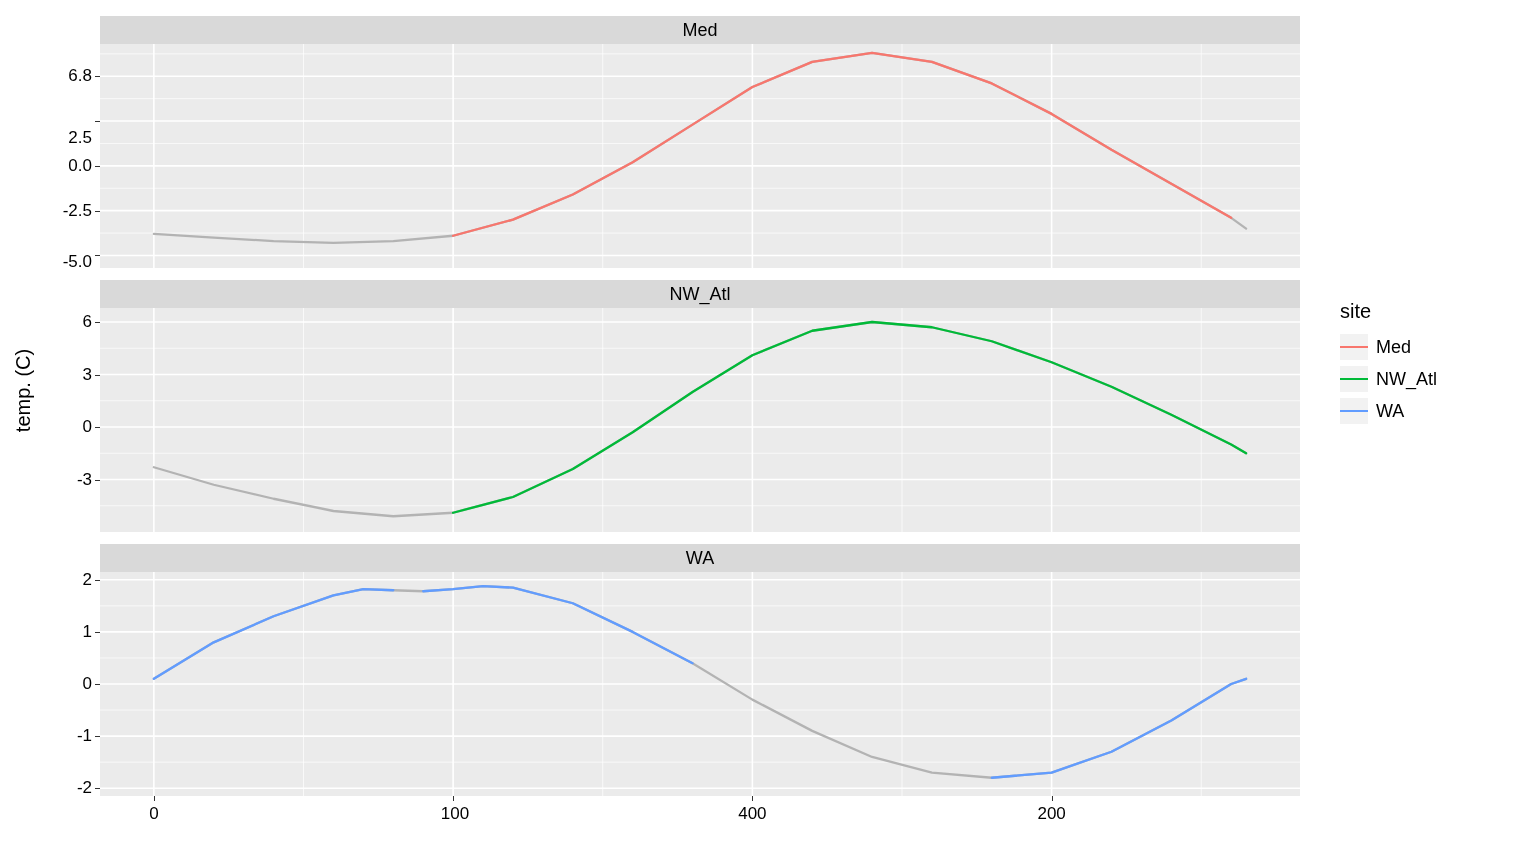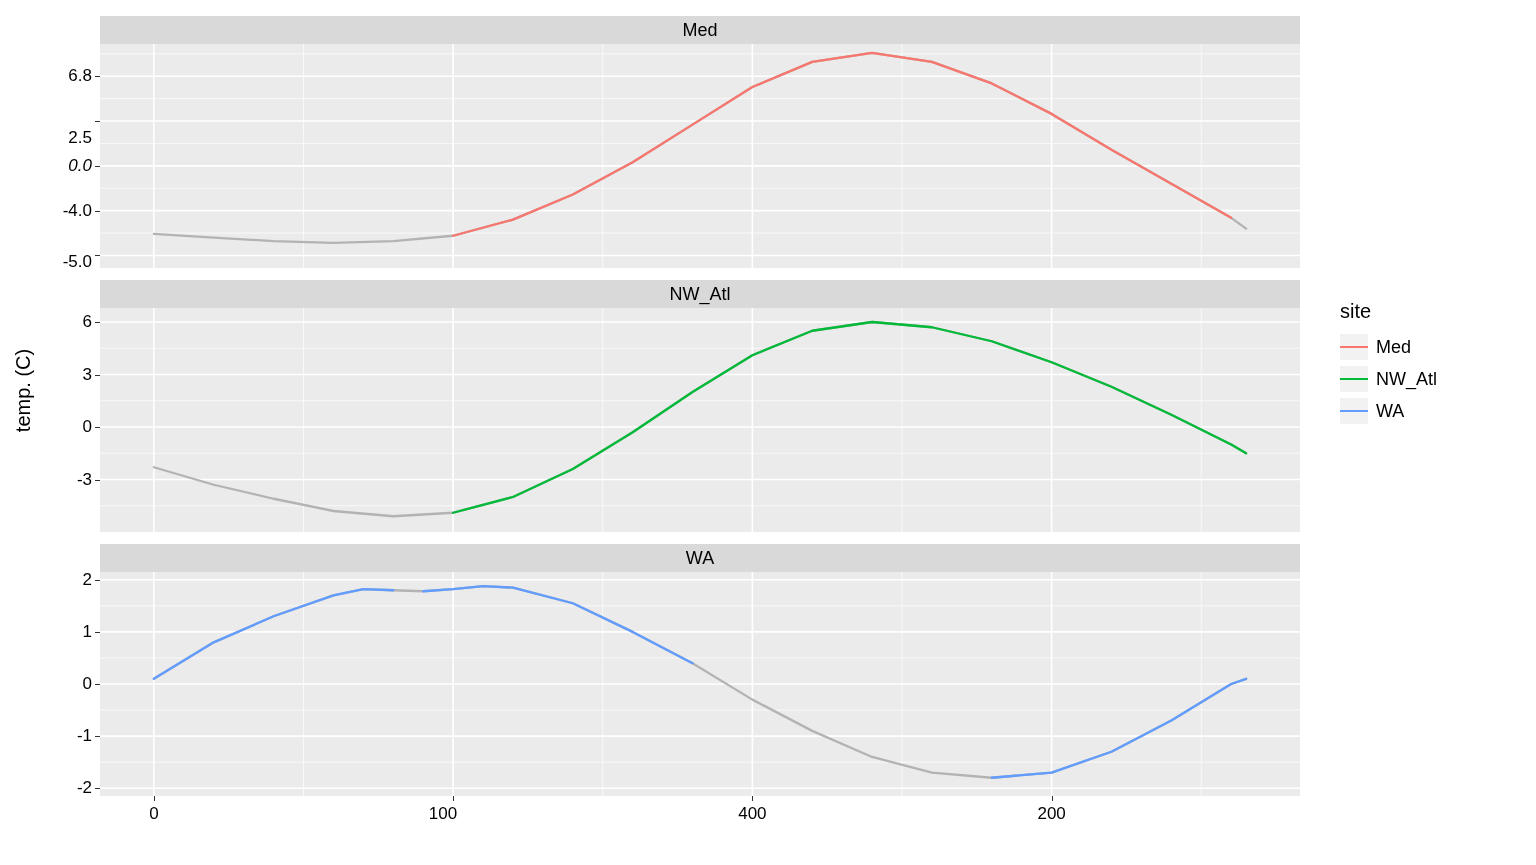--- a/index.html
+++ b/index.html
@@ -139,23 +139,23 @@
   <div class="ylab">
     <span>temp. (C)</span>
   </div>
 
   <div class="panels-col" id="panels-col">
       <div class="facet" style="height: 252px;">
         <div class="strip">Med</div>
         <div class="panel-svg-wrap" style="height: 224px;">
           <div class="ytick-label" style="top: 218px;">-5.0</div>
           <div class="ytick-mark" style="top: 211.456px;"></div>
-          <div class="ytick-label" style="top: 166.656px;">-4.0</div>
+          <div class="ytick-label" style="top: 166.656px;">-2.5</div>
           <div class="ytick-mark" style="top: 166.656px;"></div>
-          <div class="ytick-label" style="top: 121.856px; font-style: italic;">0.0</div>
+          <div class="ytick-label" style="top: 121.856px;">0.0</div>
           <div class="ytick-mark" style="top: 121.856px;"></div>
           <div class="ytick-label" style="top: 94px;">2.5</div>
           <div class="ytick-mark" style="top: 77.056px;"></div>
           <div class="ytick-label" style="top: 32.256px;">6.8</div>
           <div class="ytick-mark" style="top: 32.256px;"></div>
           <svg class="panel-svg" width="1200" height="224">
             <line x1="53.86533665835412" x2="53.86533665835412" y1="0" y2="224" stroke="#ffffff" stroke-width="1.6"></line>
             <line x1="353.1172069825436" x2="353.1172069825436" y1="0" y2="224" stroke="#ffffff" stroke-width="1.6"></line>
             <line x1="652.3690773067332" x2="652.3690773067332" y1="0" y2="224" stroke="#ffffff" stroke-width="1.6"></line>
             <line x1="951.6209476309227" x2="951.6209476309227" y1="0" y2="224" stroke="#ffffff" stroke-width="1.6"></line>
@@ -248,21 +248,21 @@
             <path d="M 891.77 205.77 L 951.62 200.56 L 1011.47 179.72 L 1071.32 148.47 L 1131.17 112.00 L 1146.13 106.79 " fill="none" stroke="#619cff" stroke-width="2.3" stroke-linecap="round" stroke-linejoin="round"></path>
           </svg>
         </div>
       </div>
     </div>
 
   <div class="xaxis" id="xaxis">
       <div class="xtick-mark" style="left: 53.8653px;"></div>
       <div class="xtick-label" style="left: 53.8653px;">0</div>
       <div class="xtick-mark" style="left: 353.117px;"></div>
-      <div class="xtick-label" style="left: 343px;">100</div>
+      <div class="xtick-label" style="left: 355px;">100</div>
       <div class="xtick-mark" style="left: 652.369px;"></div>
       <div class="xtick-label" style="left: 652.369px;">400</div>
       <div class="xtick-mark" style="left: 951.621px;"></div>
       <div class="xtick-label" style="left: 951.621px;">200</div>
     </div>
 
   <div class="legend">
     <div class="legend-title">site</div>
     <div id="legend-items">
         <div class="legend-item">

